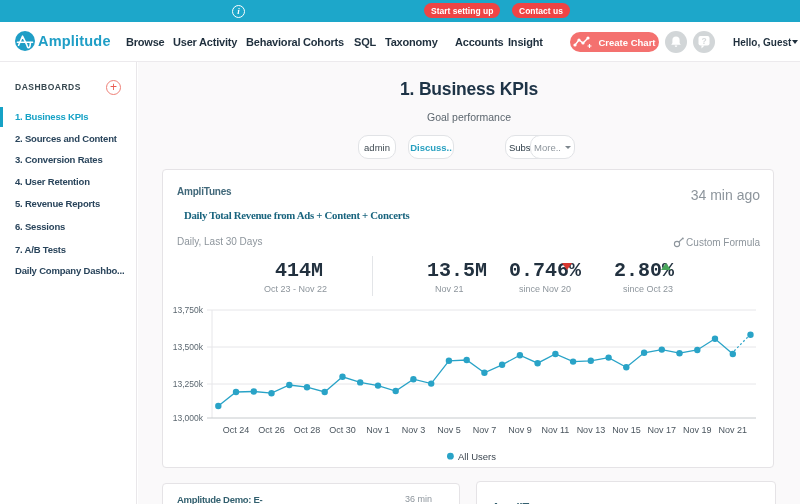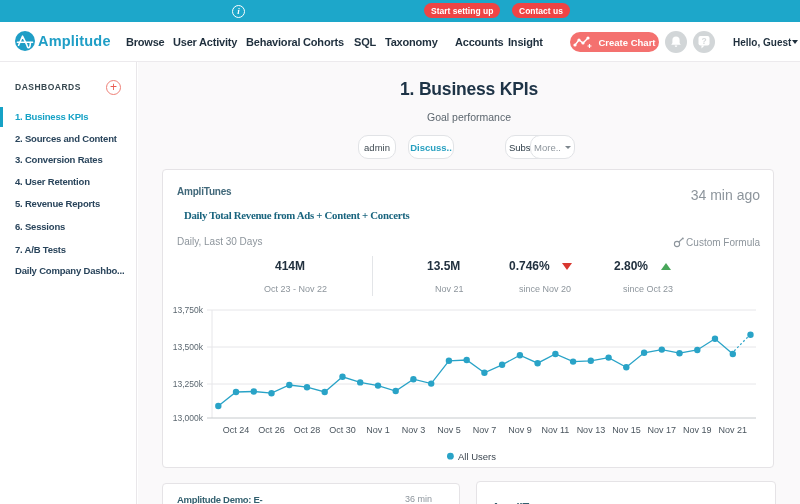--- a/index.html
+++ b/index.html
@@ -57,21 +57,21 @@
 .card1 { left:162px; top:169px; width:612px; height:299px; }
 .card2 { left:162px; top:483px; width:298px; height:60px; }
 .card3 { left:476px; top:481px; width:300px; height:62px; }
 
 .amplitunes { position:absolute; left:177px; top:186px; font-size:10px; font-weight:bold; color:#41687a; letter-spacing:-0.2px; }
 .minago { position:absolute; right:40px; top:187px; font-size:14px; color:#8d959c; }
 .ctitle { position:absolute; left:184px; top:209px; font-size:10.8px; font-weight:bold; color:#19647e; letter-spacing:-0.3px;font-family:Liberation Serif, serif; }
 .csub { position:absolute; left:177px; top:236px; font-size:10px; color:#8d959c; }
 .cformula { position:absolute; right:40px; top:237px; font-size:10px; color:#8d959c; }
 
-.kpinum { position:absolute; top:259px; font-size:12px; font-weight:bold; color:#22313f; }
+.kpinum { position:absolute; top:259px; font-size:20px; font-weight:bold; color:#22313f;font-family:Liberation Mono, monospace; }
 .kpilab { position:absolute; top:284px; font-size:9px; color:#8d959c; }
 .kdivider { position:absolute; left:372px; top:256px; width:1px; height:40px; background:#e3e5e8; }
 .tri-down { position:absolute; width:0; height:0; border-left:5.5px solid transparent;
   border-right:5.5px solid transparent; border-top:7px solid #d8372f; top:263px; }
 .tri-up { position:absolute; width:0; height:0; border-left:5.5px solid transparent;
   border-right:5.5px solid transparent; border-bottom:7px solid #48a65a; top:263px; }
 
 .card2title { position:absolute; left:177px; top:494px; font-size:9.5px; font-weight:bold; color:#33606f; letter-spacing:-0.3px; }
 .card2min { position:absolute; left:405px; top:494px; font-size:9px; color:#8d959c; }
 .card3title { position:absolute; left:492px; top:501px; font-size:11px; font-weight:bold; color:#33606f; }

